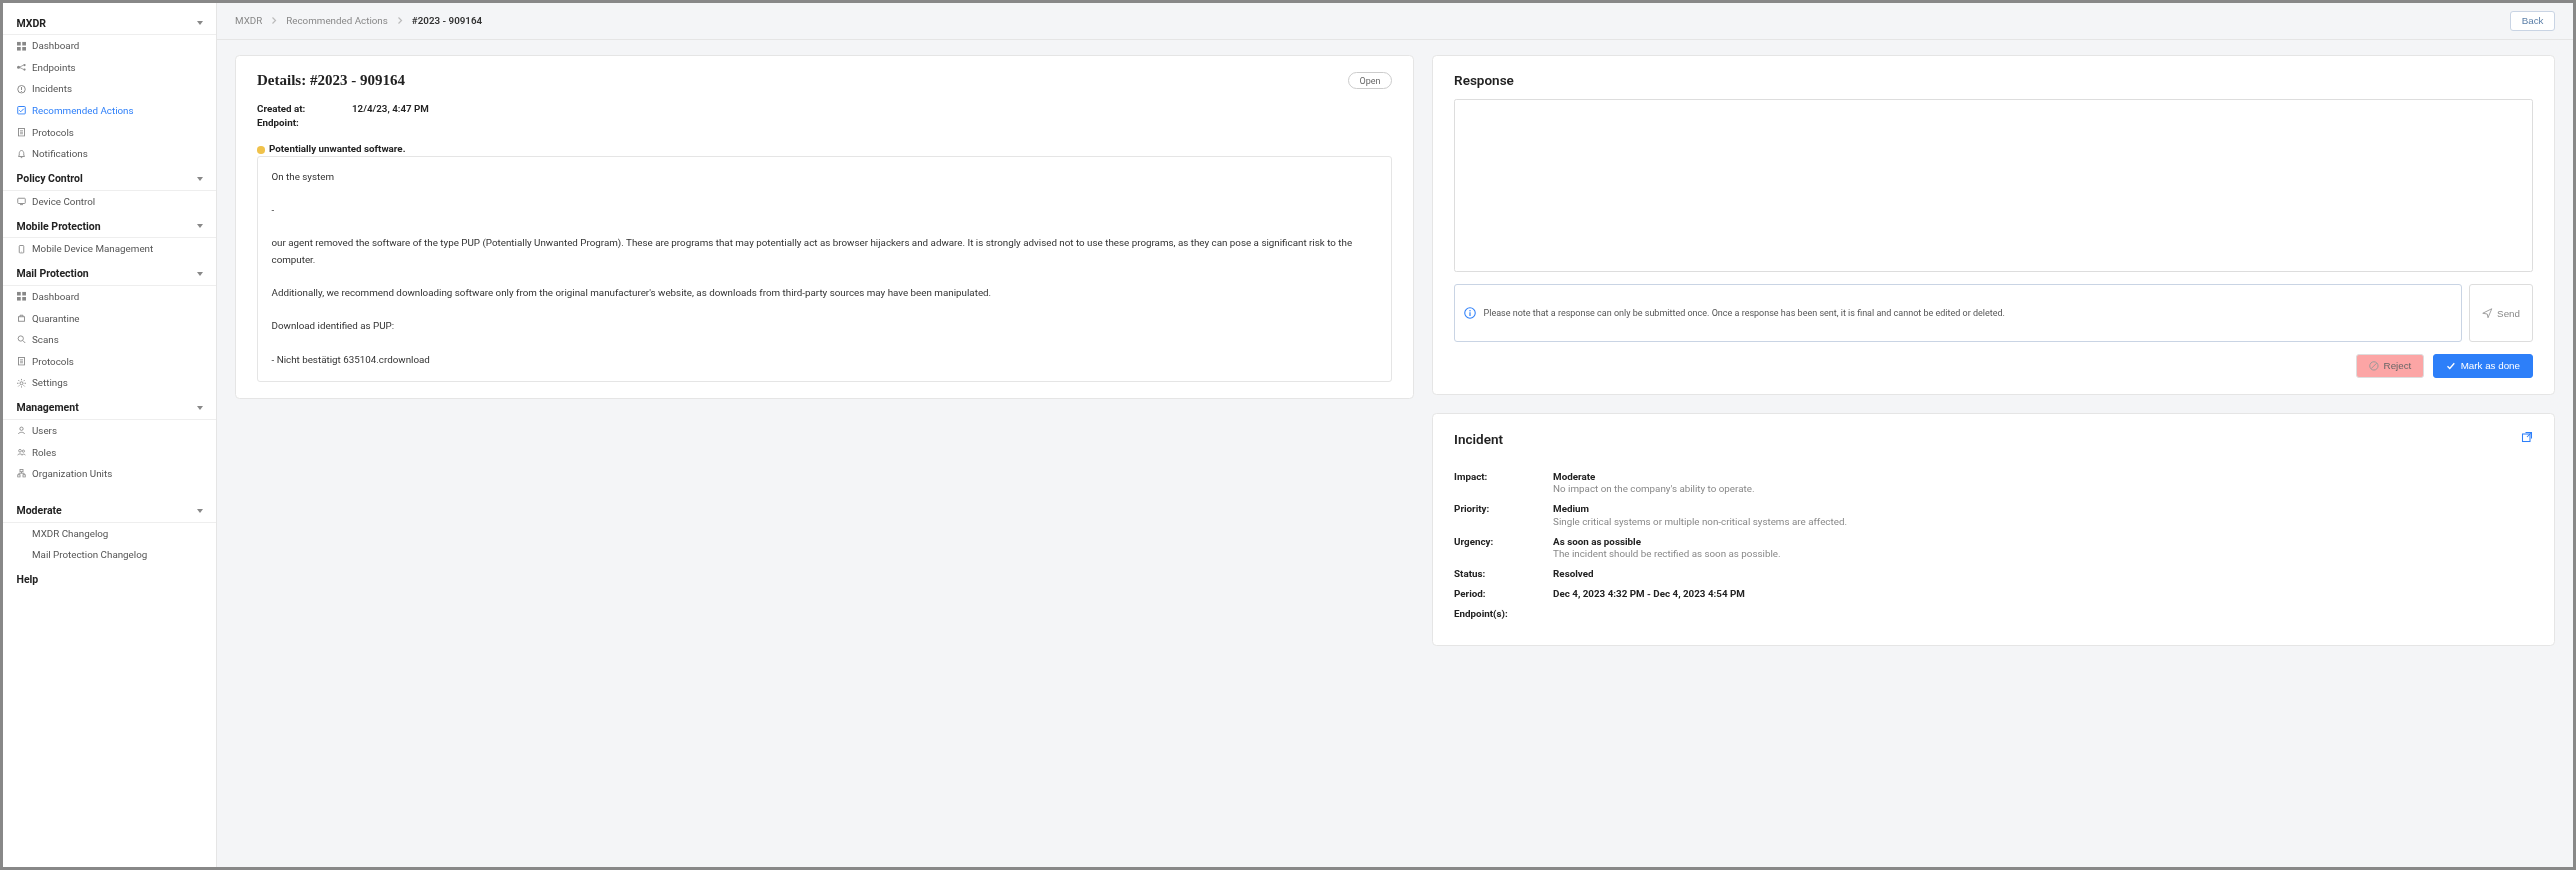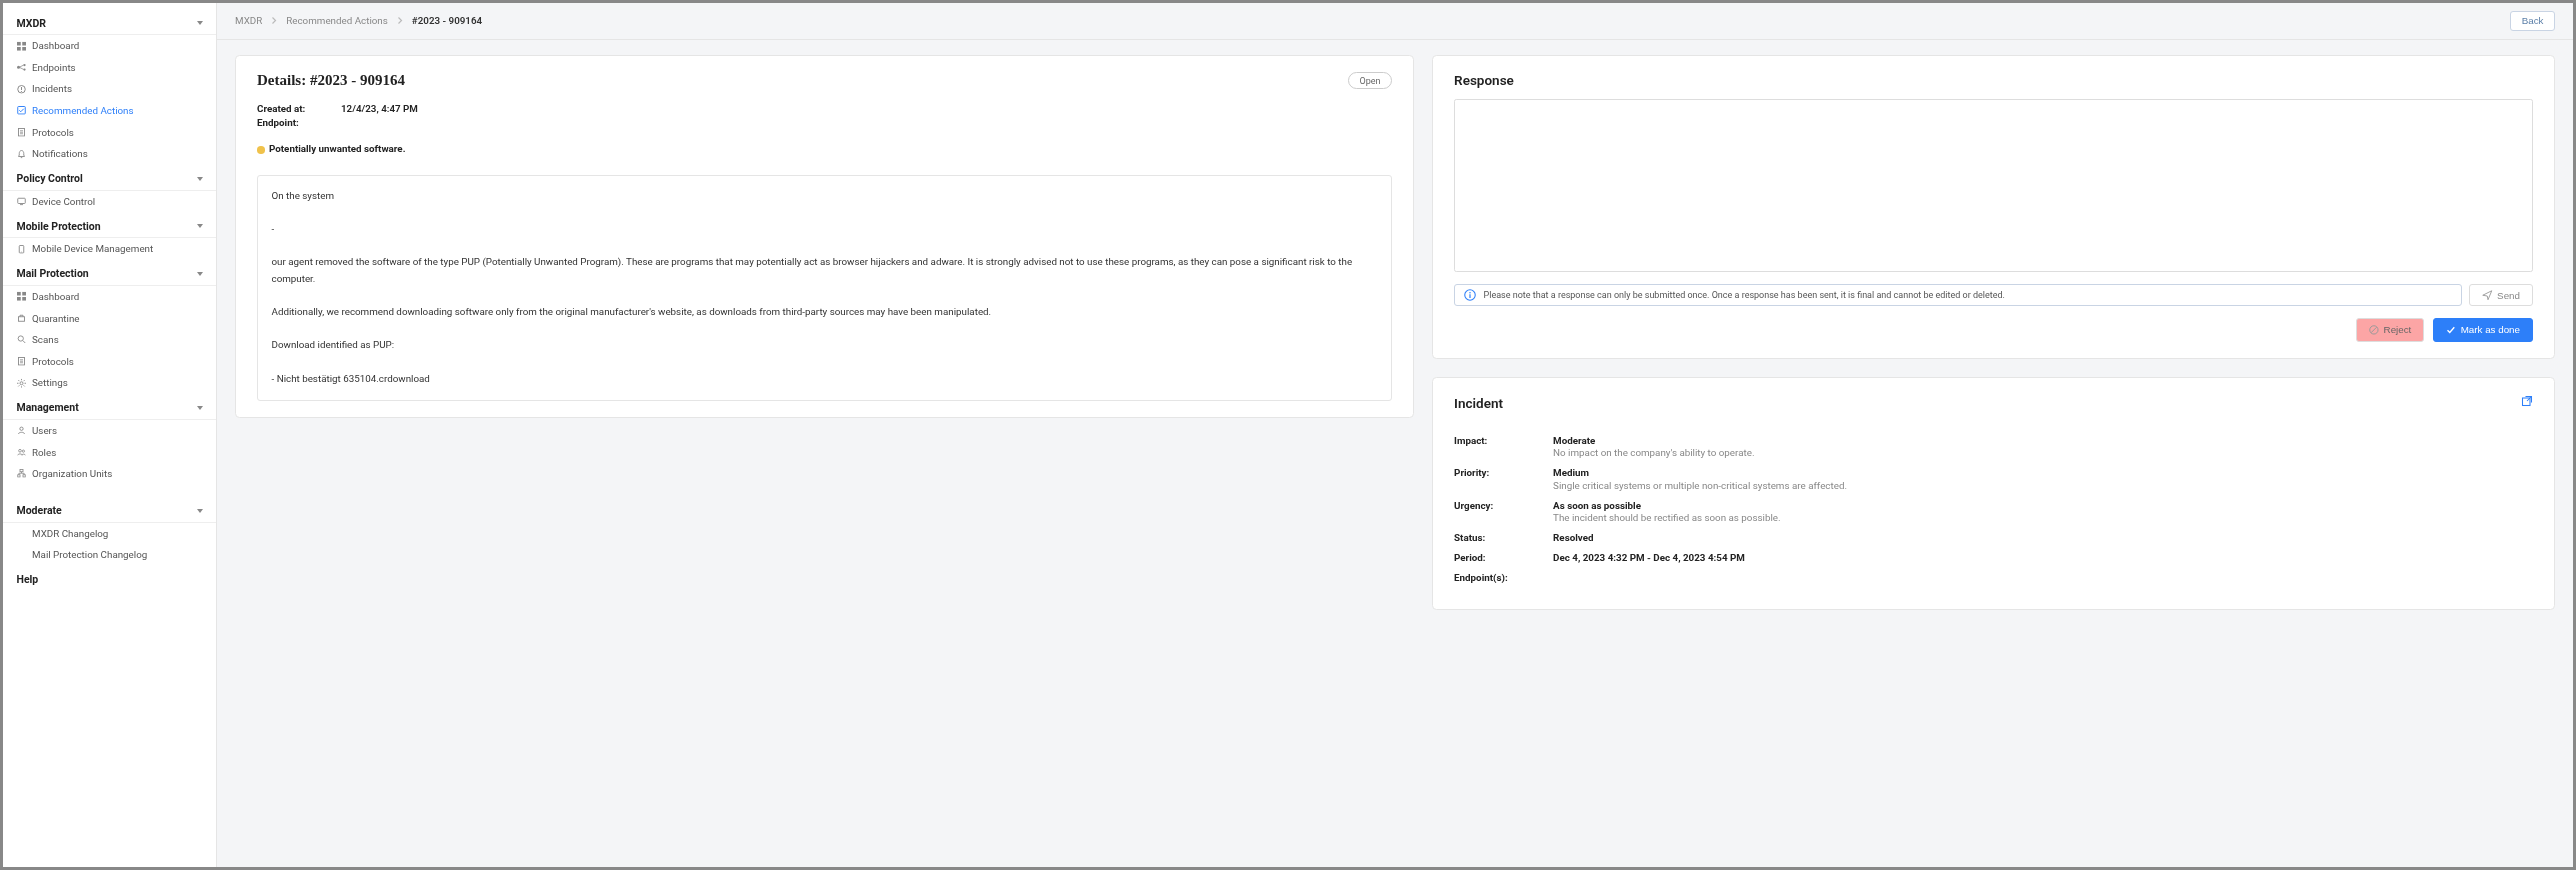--- a/index.html
+++ b/index.html
@@ -112,39 +112,39 @@
     border-radius:4.5px;
     padding:16.6px 21px;
   }
   .details-head {
     display:flex;align-items:center;justify-content:space-between;margin-bottom:13.5px;
   }
   .details-head h2 { font-size:15px;font-weight:600;color:#222;font-family:Liberation Serif, serif;}
   .pill {
     border:0.8px solid #ccc;border-radius:10.5px;padding:2.3px 10.5px;font-size:9px;color:#666;background:#fff;
   }
-  .kv { display:flex;gap:16px;font-size:9.8px;margin-bottom:3px;}
+  .kv { display:flex;gap:27px;font-size:9.8px;margin-bottom:3px;}
   .kv .k{font-weight:700;color:#222;width:68px;}
   .kv .v{color:#222;font-weight:600;}
-  .threat-line{display:flex;align-items:flex-end;gap:4.5px;margin:15px 0 21px 0;font-weight:700;color:#222;font-size:9.8px;}
+  .threat-line{display:flex;align-items:flex-end;gap:4.5px;margin:15px 0 2px 0;font-weight:700;color:#222;font-size:9.8px;}
   .threat-dot{width:7.5px;height:7.5px;border-radius:50%;background:#f0c24b;display:inline-block;}
   .body-box{
     border:0.8px solid #e5e5e5;border-radius:3px;padding:12px 13.5px;
     font-size:9.8px;color:#333;line-height:1.7;
     min-height:226px;
     white-space:pre-line;
   }
 
   .response-card h3, .incident-card h3, .card h3 { font-size:13.5px;font-weight:600;color:#222;margin-bottom:10.5px;}
   .response-text {
     width:100%;height:173px;border:0.8px solid #ddd;border-radius:2.3px;resize:none;padding:7.5px;font-family:inherit;font-size:9.8px;
   }
   .notice {
     display:flex;align-items:center;gap:7.5px;border:0.8px solid #c9d4e4;border-radius:3px;
-    padding:4px 9px;margin-top:10.5px;font-size:9px;color:#555;
+    padding:22px 9px;margin-top:10.5px;font-size:9px;color:#555;
   }
   .notice .info-ic{flex-shrink:0;color:#2d7ff9;}
   .send-btn{
     margin-left:auto;border:0.8px solid #ddd;background:#fff;color:#888;padding:4.5px 12px;border-radius:3px;cursor:pointer;
     display:flex;align-items:center;gap:4.5px;font-size:9.8px;
   }
   .notice-wrap{display:flex;gap:7.5px;align-items:stretch;margin-top:10.5px;}
   .notice-wrap .notice{flex:1;margin-top:0;}
   .action-row{display:flex;justify-content:flex-end;gap:9px;margin-top:12px;}
   .btn-outline{

